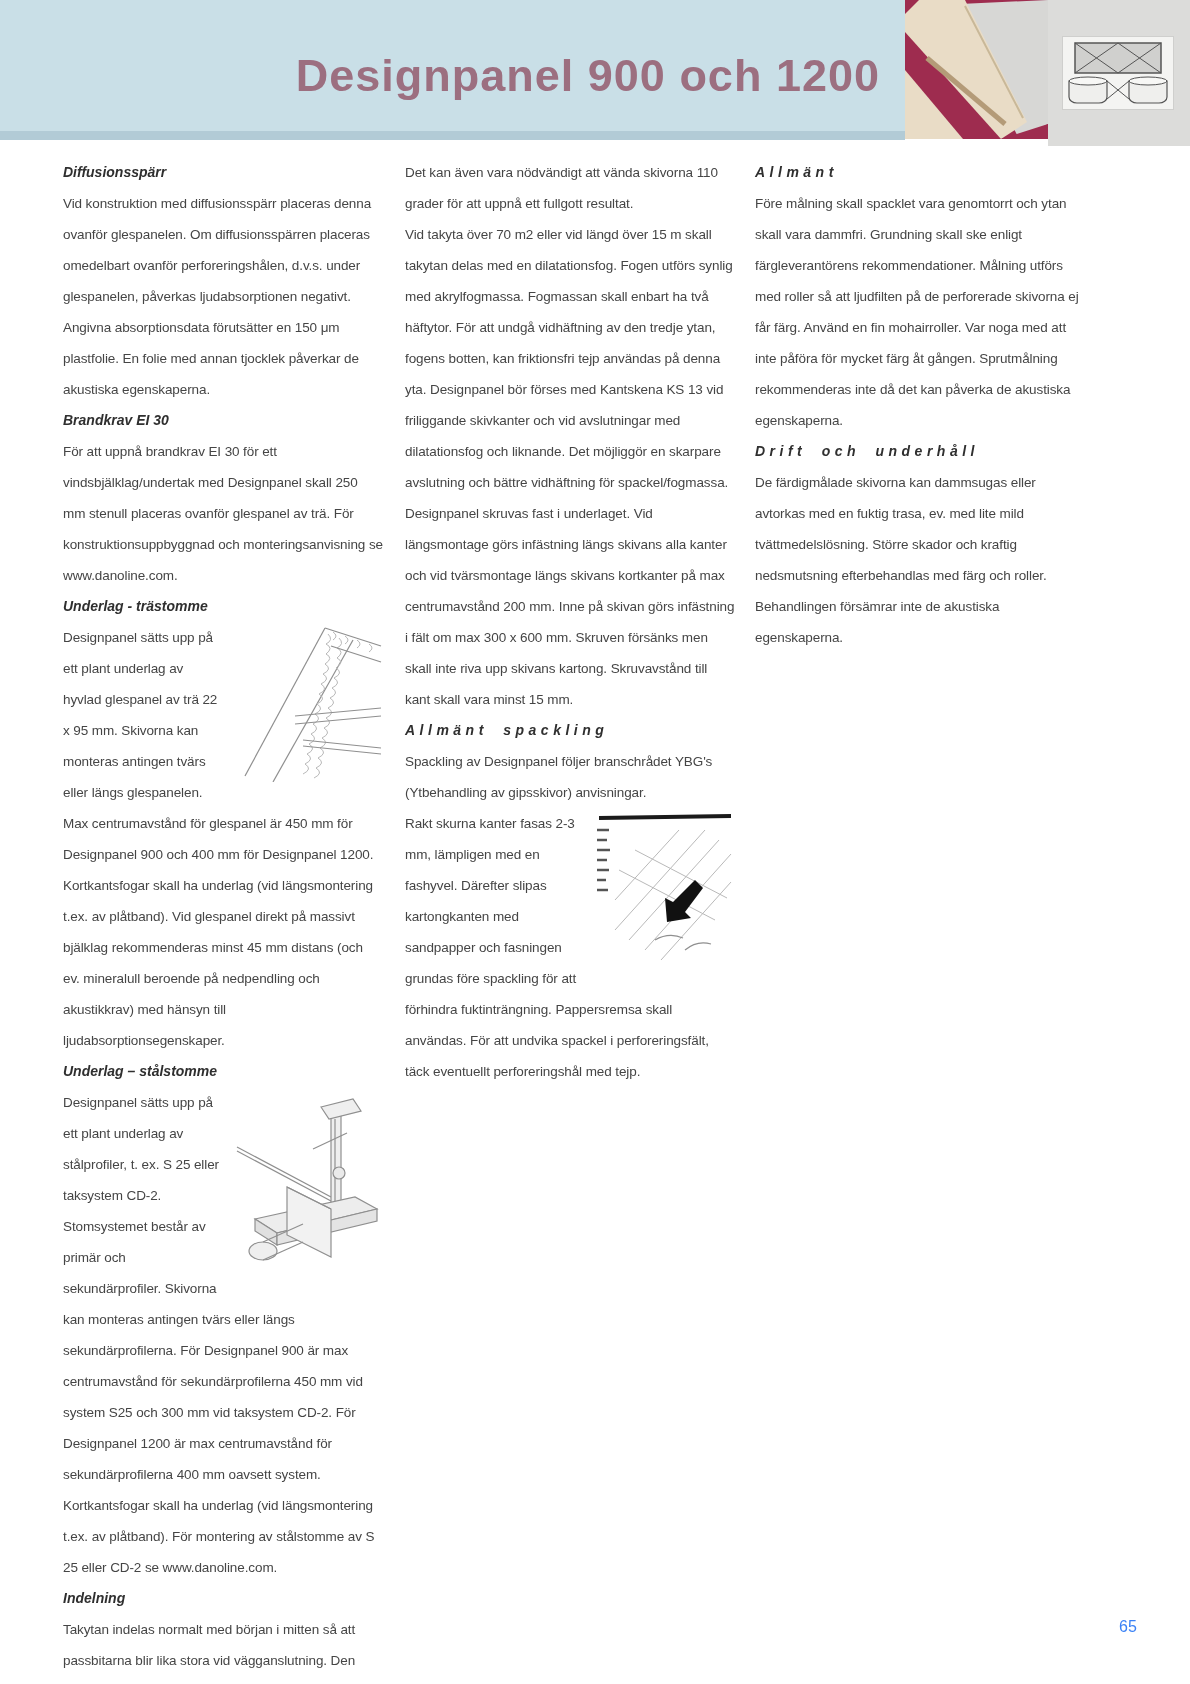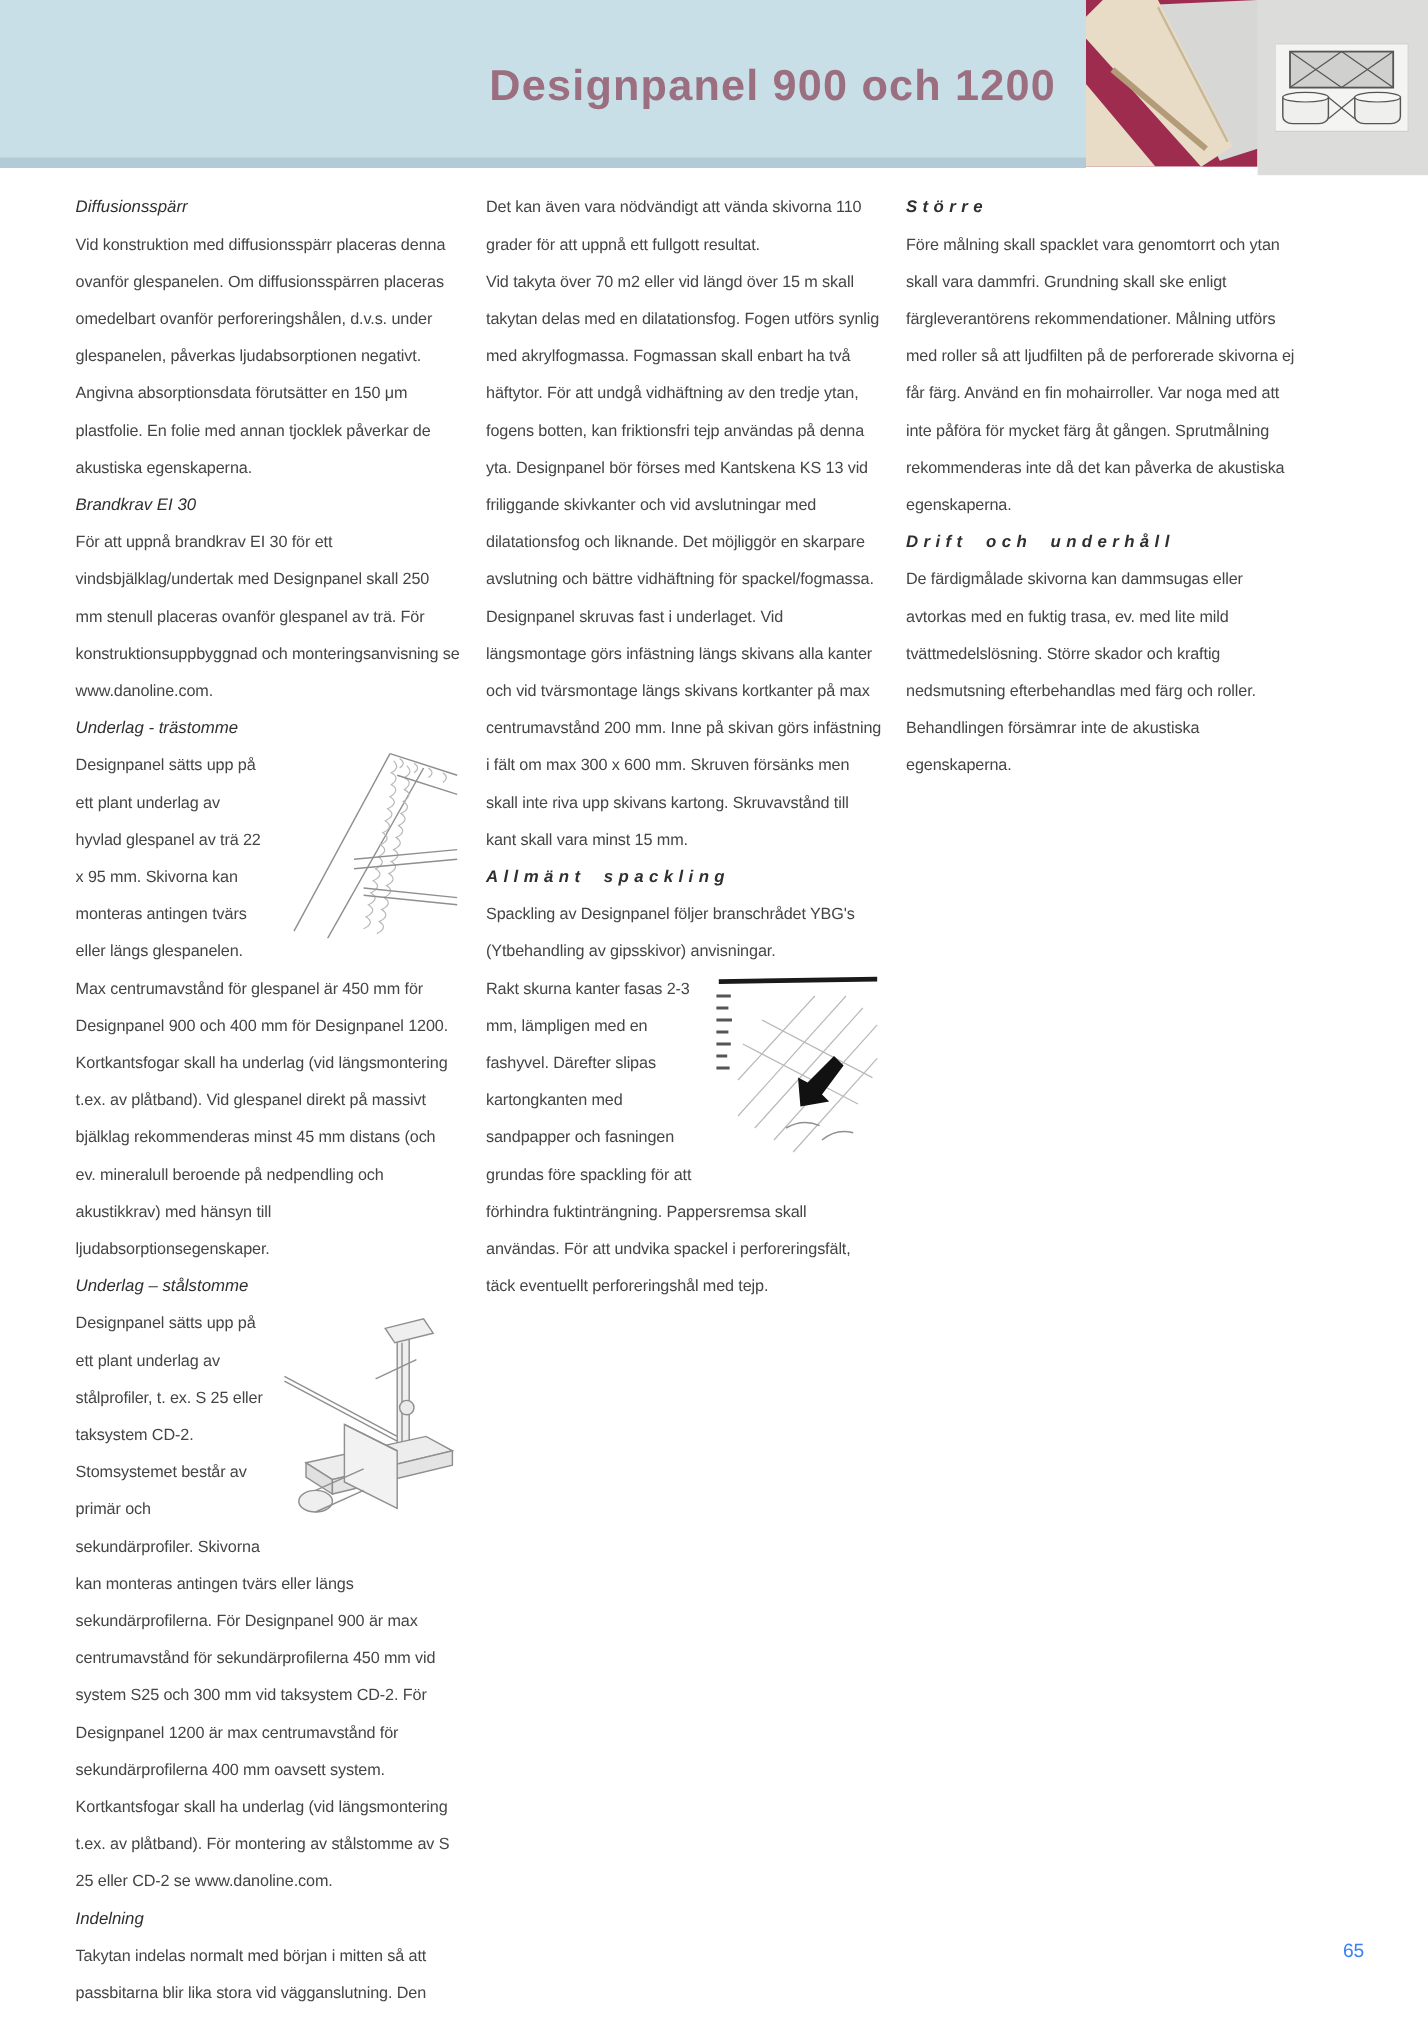--- a/index.html
+++ b/index.html
@@ -11,21 +11,21 @@
   .band{
     position:absolute;left:0;top:0;width:905px;height:131px;
     background:#c9dfe7;
   }
   .band-edge{
     position:absolute;left:0;top:131px;width:905px;height:9px;
     background:#b2cbd6;
   }
   .page-title{
     position:absolute;left:0;top:50px;width:880px;text-align:right;
-    font-size:36px;font-weight:bold;letter-spacing:1px;color:#9c6f80;
+    font-size:45px;font-weight:bold;letter-spacing:1px;color:#9c6f80;
     margin:0;
   }
   .photo{
     position:absolute;left:905px;top:0;width:143px;height:139px;overflow:hidden;
   }
   .icon-panel{
     position:absolute;left:1048px;top:0;width:142px;height:146px;
     background:#dcdcda;
   }
   .icon-frame{
@@ -35,21 +35,21 @@
   
   .columns{
     position:absolute;left:63px;top:157px;display:flex;
   }
   .col{font-size:13.5px;letter-spacing:-0.1px;line-height:31px;color:#454545;}
   .col1{width:320px;margin-right:22px;}
   .col2{width:330px;margin-right:20px;}
   .col3{width:330px;}
   .col p{margin:0;}
   .h-pl{
-    font-size:14px;font-weight:normal;font-style:italic;color:#2f2f2f;
+    font-size:14px;font-weight:bold;font-style:italic;color:#2f2f2f;
     margin:0;line-height:31px;letter-spacing:0;
   }
   .h-sp{
     font-size:14px;font-weight:bold;font-style:italic;color:#2f2f2f;
     margin:0;line-height:31px;letter-spacing:4.5px;word-spacing:7px;
   }
   .fig{float:right;margin:2px 0 4px 10px;}
   .fig svg{display:block;}
   .fig-spacer{float:right;clear:right;width:0;}
   .sec{overflow:visible;}
@@ -211,21 +211,21 @@
             </g>
           </svg>
         </div>
         <p>Rakt skurna kanter fasas 2-3 mm, lämpligen med en fashyvel. Därefter slipas kartongkanten med sandpapper och fasningen grundas före spackling för att förhindra fuktinträngning. Pappersremsa skall användas. För att undvika spackel i perforeringsfält, täck eventuellt perforeringshål med tejp.</p>
       </div>
     </div>
   </div>
 
   <div class="col col3">
     <div class="sec">
-      <h3 class="h-sp">Större</h3>
+      <h3 class="h-sp">Allmänt</h3>
       <p>Före målning skall spacklet vara genomtorrt och ytan skall vara dammfri. Grundning skall ske enligt färgleverantörens rekommendationer. Målning utförs med roller så att ljudfilten på de perforerade skivorna ej får färg. Använd en fin mohairroller. Var noga med att inte påföra för mycket färg åt gången. Sprutmålning rekommenderas inte då det kan påverka de akustiska egenskaperna.</p>
     </div>
 
     <div class="sec">
       <h3 class="h-sp">Drift och underhåll</h3>
       <p>De färdigmålade skivorna kan dammsugas eller avtorkas med en fuktig trasa, ev. med lite mild tvättmedelslösning. Större skador och kraftig nedsmutsning efterbehandlas med färg och roller. Behandlingen försämrar inte de akustiska egenskaperna.</p>
     </div>
   </div>
 
 </div>

